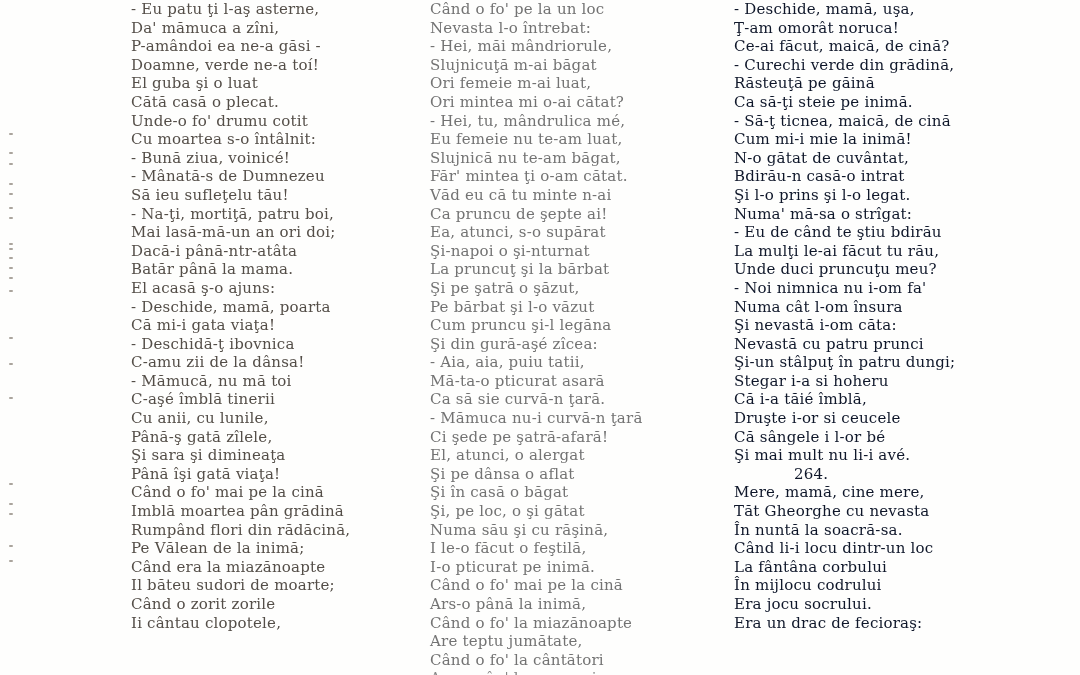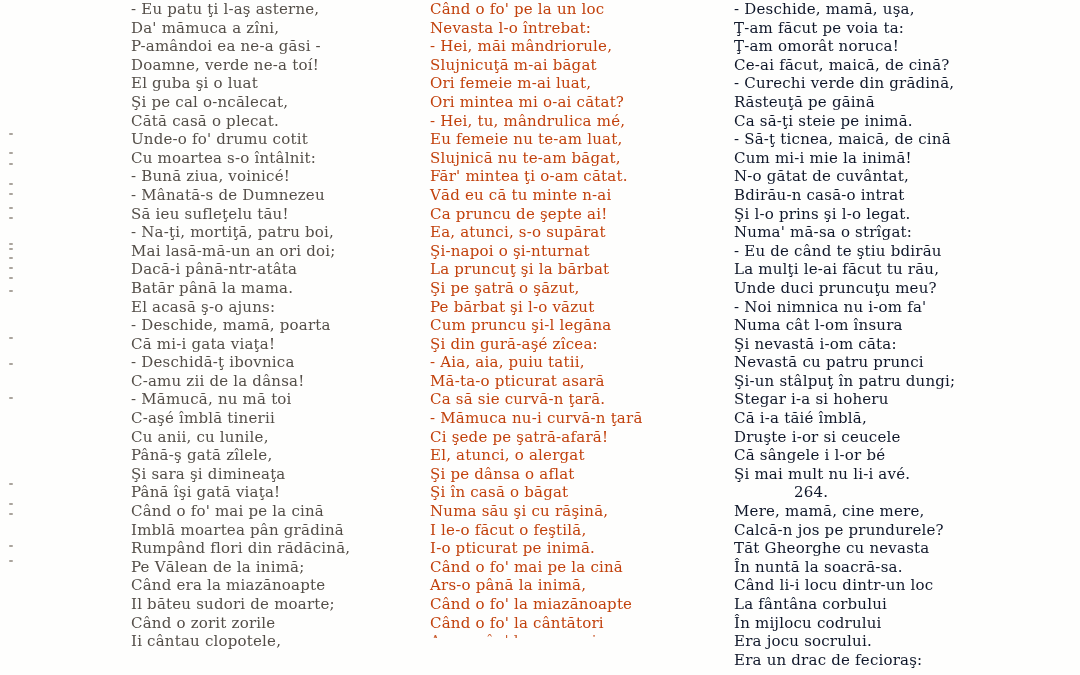--- a/index.html
+++ b/index.html
@@ -71,21 +71,20 @@
       <div class="margin-mark" style="left: 9px; top: 545px; background: rgb(170, 164, 157);"></div>
       <div class="margin-mark" style="left: 9px; top: 560px; background: rgb(170, 164, 157);"></div>
     </div>
 
   <div class="col col-left" style="color: rgb(84, 78, 72);">
       <div class="line">- Eu patu ţi l-aş asterne,</div>
       <div class="line">Da' mămuca a zîni,</div>
       <div class="line">P-amândoi ea ne-a găsi -</div>
       <div class="line">Doamne, verde ne-a toí!</div>
       <div class="line">El guba şi o luat</div>
-      <div class="line">Şi pe cal o-ncălecat,</div>
       <div class="line">Cătă casă o plecat.</div>
       <div class="line">Unde-o fo' drumu cotit</div>
       <div class="line">Cu moartea s-o întâlnit:</div>
       <div class="line">- Bună ziua, voinicé!</div>
       <div class="line">- Mânată-s de Dumnezeu</div>
       <div class="line">Să ieu sufleţelu tău!</div>
       <div class="line">- Na-ţi, mortiţă, patru boi,</div>
       <div class="line">Mai lasă-mă-un an ori doi;</div>
       <div class="line">Dacă-i până-ntr-atâta</div>
       <div class="line">Batăr până la mama.</div>
@@ -103,21 +102,21 @@
       <div class="line">Când o fo' mai pe la cină</div>
       <div class="line">Imblă moartea pân grădină</div>
       <div class="line">Rumpând flori din rădăcină,</div>
       <div class="line">Pe Vălean de la inimă;</div>
       <div class="line">Când era la miazănoapte</div>
       <div class="line">Il băteu sudori de moarte;</div>
       <div class="line">Când o zorit zorile</div>
       <div class="line">Ii cântau clopotele,</div>
     </div>
 
-  <div class="col col-middle" style="color: #c2410c;">
+  <div class="col col-middle" style="color: #737373;">
     <div>
         <div class="line">Când o fo' pe la un loc</div>
         <div class="line">Nevasta l-o întrebat:</div>
         <div class="line">- Hei, măi mândriorule,</div>
         <div class="line">Slujnicuţă m-ai băgat</div>
         <div class="line">Ori femeie m-ai luat,</div>
         <div class="line">Ori mintea mi o-ai cătat?</div>
         <div class="line">- Hei, tu, mândrulica mé,</div>
         <div class="line">Eu femeie nu te-am luat,</div>
         <div class="line">Slujnică nu te-am băgat,</div>
@@ -132,35 +131,36 @@
         <div class="line">Cum pruncu şi-l legăna</div>
         <div class="line">Şi din gură-aşé zîcea:</div>
         <div class="line">- Aia, aia, puiu tatii,</div>
         <div class="line">Mă-ta-o pticurat asară</div>
         <div class="line">Ca să sie curvă-n ţară.</div>
         <div class="line">- Mămuca nu-i curvă-n ţară</div>
         <div class="line">Ci şede pe şatră-afară!</div>
         <div class="line">El, atunci, o alergat</div>
         <div class="line">Şi pe dânsa o aflat</div>
         <div class="line">Şi în casă o băgat</div>
+        <div class="line">Şi, pe loc, o şi gătat</div>
         <div class="line">Numa său şi cu răşină,</div>
         <div class="line">I le-o făcut o feştilă,</div>
         <div class="line">I-o pticurat pe inimă.</div>
         <div class="line">Când o fo' mai pe la cină</div>
         <div class="line">Ars-o până la inimă,</div>
         <div class="line">Când o fo' la miazănoapte</div>
+        <div class="line">Are teptu jumătate,</div>
         <div class="line">Când o fo' la cântători</div>
       </div>
     <div class="line partial-line">Ars-o pân' la grumazi</div>
   </div>
 
   <div class="col col-right" style="color: #0f172a;">
     <div>
         <div class="line">- Deschide, mamă, uşa,</div>
-        <div class="line">Ţ-am făcut pe voia ta:</div>
         <div class="line">Ţ-am omorât noruca!</div>
         <div class="line">Ce-ai făcut, maică, de cină?</div>
         <div class="line">- Curechi verde din grădină,</div>
         <div class="line">Răsteuţă pe găină</div>
         <div class="line">Ca să-ţi steie pe inimă.</div>
         <div class="line">- Să-ţ ticnea, maică, de cină</div>
         <div class="line">Cum mi-i mie la inimă!</div>
         <div class="line">N-o gătat de cuvântat,</div>
         <div class="line">Bdirău-n casă-o intrat</div>
         <div class="line">Şi l-o prins şi l-o legat.</div>
@@ -175,21 +175,20 @@
         <div class="line">Şi-un stâlpuţ în patru dungi;</div>
         <div class="line">Stegar i-a si hoheru</div>
         <div class="line">Că i-a tăié îmblă,</div>
         <div class="line">Druşte i-or si ceucele</div>
         <div class="line">Că sângele i l-or bé</div>
         <div class="line">Şi mai mult nu li-i avé.</div>
       </div>
     <div class="line section-number">264.</div>
     <div>
         <div class="line">Mere, mamă, cine mere,</div>
-        <div class="line">Calcă-n jos pe prundurele?</div>
         <div class="line">Tăt Gheorghe cu nevasta</div>
         <div class="line">În nuntă la soacră-sa.</div>
         <div class="line">Când li-i locu dintr-un loc</div>
         <div class="line">La fântâna corbului</div>
         <div class="line">În mijlocu codrului</div>
         <div class="line">Era jocu socrului.</div>
         <div class="line">Era un drac de fecioraş:</div>
       </div>
   </div>
 

